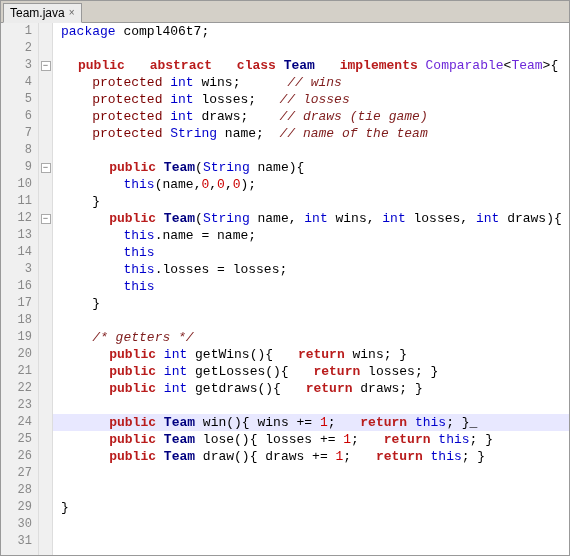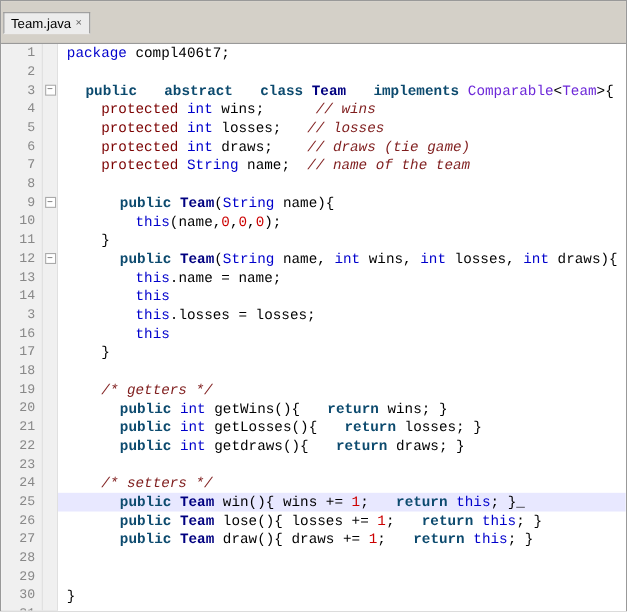--- a/index.html
+++ b/index.html
@@ -17,21 +17,21 @@
       display: flex;
       flex-direction: column;
       border: 1px solid #999;
       background: #fff;
     }
     .tab-bar {
       display: flex;
       align-items: center;
       background: #d4d0c8;
       border-bottom: 1px solid #999;
-      height: 39px;
+      height: 22px;
       padding-left: 2px;
     }
     .tab {
       display: flex;
       align-items: center;
       background: #ececec;
       border: 1px solid #999;
       border-bottom: 1px solid #ececec;
       padding: 2px 6px;
       font-size: 12px;
@@ -109,21 +109,21 @@
       height: 10px;
       border: 1px solid #aaa;
       background: #fff;
       text-align: center;
       line-height: 8px;
       font-size: 9px;
       color: #555;
     }
     
     .kw { color: #0000cc; font-weight: normal; }
-    .kw-bold { color: #0c4a6e; font-weight: bold; padding-left: 17px; }
+    .kw-bold { color: #b91c1c; font-weight: bold; padding-left: 17px; }
     .comment { color: #7f1d1d; font-style: italic; }
     .num { color: #cc0000; }
     .class-name { color: #000080; font-weight: bold; }
     .plain { color: #000000; }
     .interface { color: #6d28d9; }
   </style>
 </head>
 <body>
 
 <div class="window">
@@ -279,23 +279,20 @@
       <div class="code-line">
         <span class="plain">    </span><span class="kw-bold">public</span><span class="plain"> </span><span class="kw">int</span><span class="plain"> getLosses(){ </span><span class="kw-bold">return</span><span class="plain"> losses; }</span>
       </div>
 
       <div class="code-line">
         <span class="plain">    </span><span class="kw-bold">public</span><span class="plain"> </span><span class="kw">int</span><span class="plain"> getdraws(){ </span><span class="kw-bold">return</span><span class="plain"> draws; }</span>
       </div>
 
       <div class="code-line"></div>
 
-      <div class="code-line">
-        <span class="plain">    </span><span class="comment">/* setters */</span>
-      </div>
 
       <div class="code-line highlighted">
         <span class="plain">    </span><span class="kw-bold">public</span><span class="plain"> </span><span class="class-name">Team</span><span class="plain"> win(){ wins += </span><span class="num">1</span><span class="plain">; </span><span class="kw-bold">return</span><span class="plain"> </span><span class="kw">this</span><span class="plain">; }_</span>
       </div>
 
       <div class="code-line">
         <span class="plain">    </span><span class="kw-bold">public</span><span class="plain"> </span><span class="class-name">Team</span><span class="plain"> lose(){ losses += </span><span class="num">1</span><span class="plain">; </span><span class="kw-bold">return</span><span class="plain"> </span><span class="kw">this</span><span class="plain">; }</span>
       </div>
 
       <div class="code-line">

